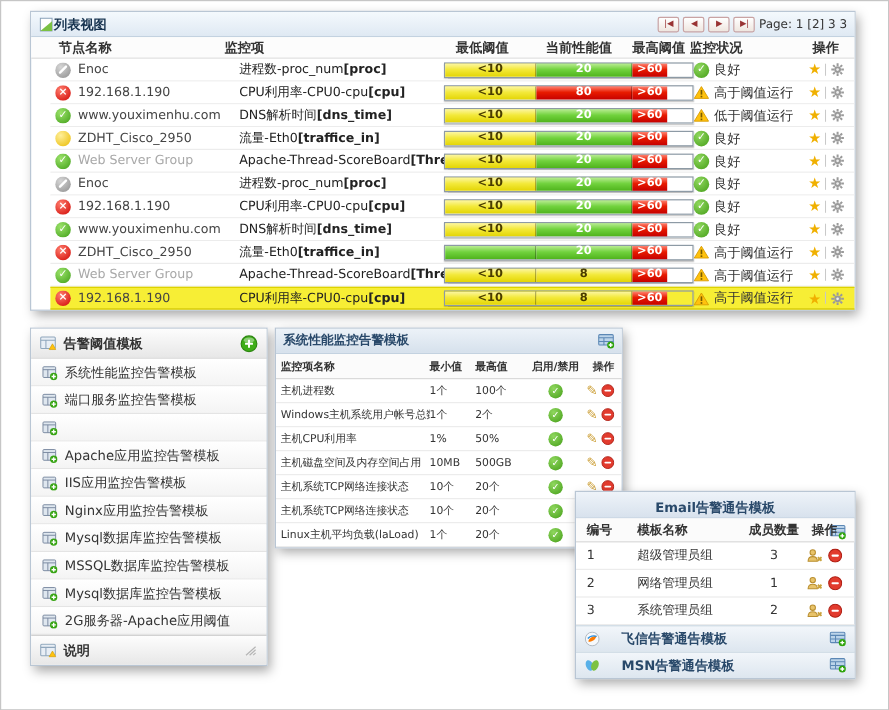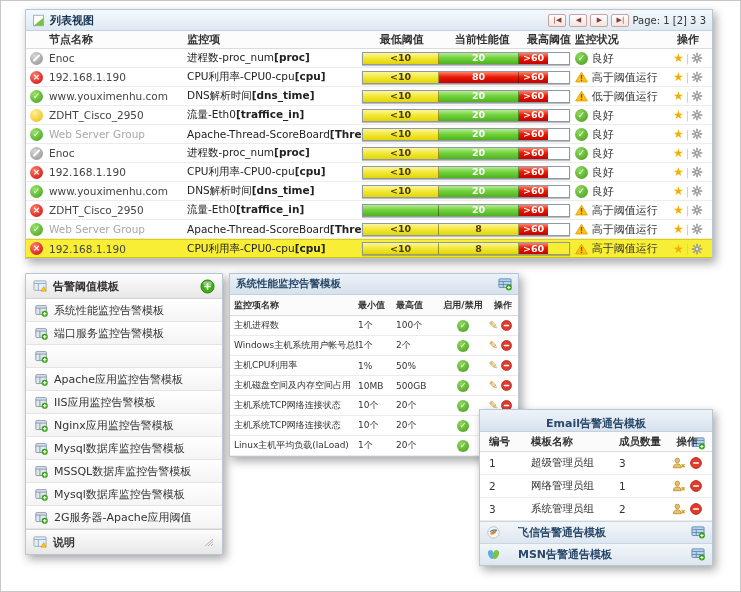--- a/index.html
+++ b/index.html
@@ -2,27 +2,27 @@
 <html><head>
 <meta charset="utf-8">
 <style>
   html,body{margin:0;padding:0;background:#e9e9e9;}
   *{box-sizing:border-box;font-family:"DejaVu Sans","Liberation Sans",sans-serif;}
   #screen{position:relative;width:741px;height:592px;background:#fff;border:1px solid #c6c6c6;overflow:hidden;margin:0 auto;}
   .panel{position:absolute;background:#fff;border:1px solid #b9c6d4;box-shadow:3px 4px 9px rgba(0,0,0,0.35);}
 
   
   .listview{left:24px;top:8px;width:688px;z-index:3;}
-  .lv-titlebar{height:21px;display:flex;align-items:center;gap:5px;padding:0 6px;background:linear-gradient(#f4f9fd,#dfe9f3);border-bottom:1px solid #c3d2e0;}
+  .lv-titlebar{height:21px;display:flex;align-items:center;padding:0 6px;background:linear-gradient(#f4f9fd,#dfe9f3);border-bottom:1px solid #c3d2e0;}
   .lv-title{font-size:11px;font-weight:bold;color:#17334f;}
   .lv-pager{margin-left:auto;display:flex;align-items:center;gap:3px;}
   .pg-btn{width:18px;height:13px;display:flex;align-items:center;justify-content:center;font-size:7px;color:#993333;background:linear-gradient(#ffffff,#efe6df);border:1px solid #c9a3a3;border-radius:2px;cursor:pointer;line-height:1;}
   .pg-text{font-size:10px;color:#333;}
   .lv-colhead{display:flex;align-items:center;height:18px;padding:0 4px;font-size:11px;font-weight:bold;color:#333;background:#fcfcfc;border-bottom:1px solid #dcdcdc;}
-  .lv-row{display:flex;align-items:center;height:19px;padding:0 4px;border-bottom:1px solid #ececec;background:#fff;}
+  .lv-row{display:flex;align-items:center;height:19px;padding:0 4px;border-bottom:1px solid #ececec;background:#fff;margin-left:16px;}
   .lv-row.hl{background:#f7ee35;border-top:1px solid #ddd200;border-bottom:1px solid #cfc400;}
   .c-node{width:158px;display:flex;align-items:center;gap:6px;overflow:hidden;}
   .c-item{width:176px;font-size:10.5px;color:#222;white-space:nowrap;overflow:hidden;}
   .c-bar{width:214px;display:flex;justify-content:flex-start;}
   .c-status{width:94px;display:flex;align-items:center;gap:4px;font-size:11px;color:#333;}
   .c-ops{width:40px;display:flex;align-items:center;justify-content:center;gap:2px;}
   .h-node{width:158px;padding-left:19px;}
   .h-item{width:176px;}
   .h-min{width:80px;text-align:center;}
   .h-cur{width:82px;text-align:center;}
@@ -72,21 +72,21 @@
   .chk{width:12px;height:12px;border-radius:50%;background:radial-gradient(circle at 35% 30%,#8fd75e,#459e18);color:#fff;font-size:8px;font-weight:bold;display:flex;align-items:center;justify-content:center;}
   .pencil{color:#c9992a;font-size:11px;line-height:1;cursor:pointer;}
 
   
   .epanel{left:478px;top:408px;width:234px;z-index:5;}
   .ep-header{height:22px;display:flex;align-items:center;gap:6px;padding:0 7px;background:linear-gradient(#eef3f9,#d8e2ed);border-bottom:1px solid #c3d2e0;font-size:11px;font-weight:bold;color:#29496a;flex-direction:column;}
   .ep-colhead{display:flex;align-items:center;height:20px;padding:0 9px;font-size:10.5px;font-weight:bold;color:#333;border-bottom:1px solid #dadada;background:#fbfbfb;}
   .ep-row{display:flex;align-items:center;height:23px;padding:0 9px;font-size:10.5px;color:#333;border-bottom:1px solid #ececec;}
   .e-no{width:34px;}
   .e-name{width:96px;padding-left:8px;}
-  .e-count{width:52px;text-align:left;}
+  .e-count{width:52px;text-align:center;}
   .e-ops{flex:1;display:flex;gap:4px;justify-content:center;align-items:center;}
   .ep-footer{height:22px;display:flex;align-items:center;gap:18px;padding:0 7px;background:linear-gradient(#f2f6fa,#dde6ef);border-top:1px solid #c9d6e2;font-size:11px;font-weight:bold;color:#29496a;}
   .push-right{margin-left:auto;display:flex;cursor:pointer;}
   svg{display:block;}
 </style>
 </head>
 <body>
 
 <div id="screen">
 

